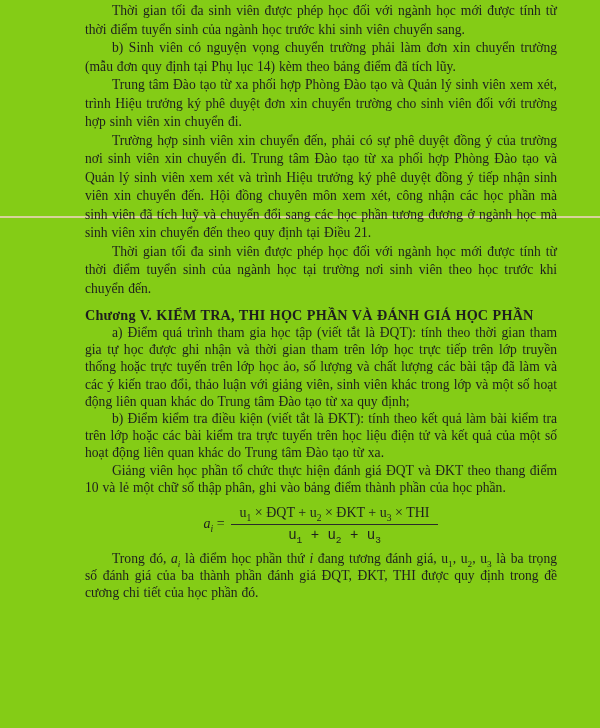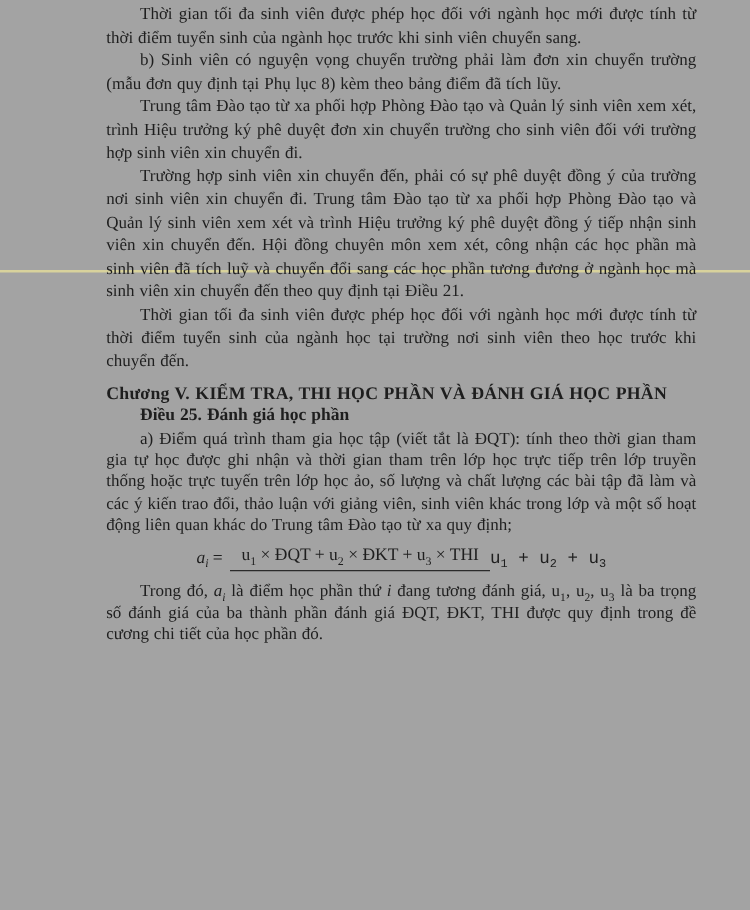--- a/index.html
+++ b/index.html
@@ -1,20 +1,20 @@
 <!DOCTYPE html>
 <html><head>
 <meta charset="utf-8">
 <style>
   html, body { margin: 0; padding: 0; background: #e8e8e8; }
   .page {
     position: relative;
     width: 600px;
     height: 728px;
-    background: #a3a3a3;
+    background: #84cc16;
     overflow: hidden;
     font-family: "Liberation Serif", "DejaVu Serif", serif;
     color: #1e1e1e;
     margin: 0 auto;
   }
   .text-block {
     position: absolute;
     left: 85px;
     top: 2px;
     width: 472px;
@@ -54,21 +54,21 @@
     display: flex;
     justify-content: center;
     align-items: center;
     margin: 9px 0 7px 0;
     font-size: 14px;
   }
   .formula-lhs { margin-right: 6px; }
   .formula-lhs i, .formula-num i, .formula-den i { font-style: italic; }
   .fraction {
     display: inline-flex;
-    flex-direction: row;
+    flex-direction: column;
     text-align: center;
   }
   .formula-num {
     padding: 0 9px 3px 9px;
     border-bottom: 1px solid #2b2b2b;
   }
   .formula-den { padding-top: 2px; font-family: Liberation Mono, monospace; }
   sub {
     font-size: 0.68em;
     line-height: 0;
@@ -78,38 +78,39 @@
 <body>
 
 <div class="page">
 
   <div class="divider-line" style="background: rgb(216, 210, 156);"></div>
 
   <div class="text-block">
 
     <p>Thời gian tối đa sinh viên được phép học đối với ngành học mới được tính từ thời điểm tuyển sinh của ngành học trước khi sinh viên chuyển sang.</p>
 
-    <p>b) Sinh viên có nguyện vọng chuyển trường phải làm đơn xin chuyển trường (mẫu đơn quy định tại Phụ lục 8) kèm theo bảng điểm đã tích lũy.</p>
+    <p>b) Sinh viên có nguyện vọng chuyển trường phải làm đơn xin chuyển trường (mẫu đơn quy định tại Phụ lục 14) kèm theo bảng điểm đã tích lũy.</p>
 
     <p>Trung tâm Đào tạo từ xa phối hợp Phòng Đào tạo và Quản lý sinh viên xem xét, trình Hiệu trưởng ký phê duyệt đơn xin chuyển trường cho sinh viên đối với trường hợp sinh viên xin chuyển đi.</p>
 
     <p>Trường hợp sinh viên xin chuyển đến, phải có sự phê duyệt đồng ý của trường nơi sinh viên xin chuyển đi. Trung tâm Đào tạo từ xa phối hợp Phòng Đào tạo và Quản lý sinh viên xem xét và trình Hiệu trưởng ký phê duyệt đồng ý tiếp nhận sinh viên xin chuyển đến. Hội đồng chuyên môn xem xét, công nhận các học phần mà sinh viên đã tích luỹ và chuyển đổi sang các học phần tương đương ở ngành học mà sinh viên xin chuyển đến theo quy định tại Điều 21.</p>
 
     <p>Thời gian tối đa sinh viên được phép học đối với ngành học mới được tính từ thời điểm tuyển sinh của ngành học tại trường nơi sinh viên theo học trước khi chuyển đến.</p>
 
     <p class="chapter-heading">Chương V. KIỂM TRA, THI HỌC PHẦN VÀ ĐÁNH GIÁ HỌC PHẦN</p>
 
-    <p class="article-heading">Điều 25. Đánh giá học phần</p>
 
     <div class="section">
 
 
       <p>a) Điểm quá trình tham gia học tập (viết tắt là ĐQT): tính theo thời gian tham gia tự học được ghi nhận và thời gian tham trên lớp học trực tiếp trên lớp truyền thống hoặc trực tuyến trên lớp học ảo, số lượng và chất lượng các bài tập đã làm và các ý kiến trao đổi, thảo luận với giảng viên, sinh viên khác trong lớp và một số hoạt động liên quan khác do Trung tâm Đào tạo từ xa quy định;</p>
 
+      <p>b) Điểm kiểm tra điều kiện (viết tắt là ĐKT): tính theo kết quả làm bài kiểm tra trên lớp hoặc các bài kiểm tra trực tuyến trên học liệu điện tử và kết quả của một số hoạt động liên quan khác do Trung tâm Đào tạo từ xa.</p>
 
+      <p>Giảng viên học phần tổ chức thực hiện đánh giá ĐQT và ĐKT theo thang điểm 10 và lẻ một chữ số thập phân, ghi vào bảng điểm thành phần của học phần.</p>
 
 
 
       <div class="formula-row">
         <span class="formula-lhs"><i>a</i><sub style="font-style: italic;">i</sub><span> = </span></span>
         <span class="fraction">
           <span class="formula-num"><span>u</span><sub>1</sub><span> × ĐQT + u</span><sub>2</sub><span> × ĐKT + u</span><sub>3</sub><span> × THI</span></span>
           <span class="formula-den"><span>u</span><sub>1</sub><span> + u</span><sub>2</sub><span> + u</span><sub>3</sub></span>
         </span>
       </div>

